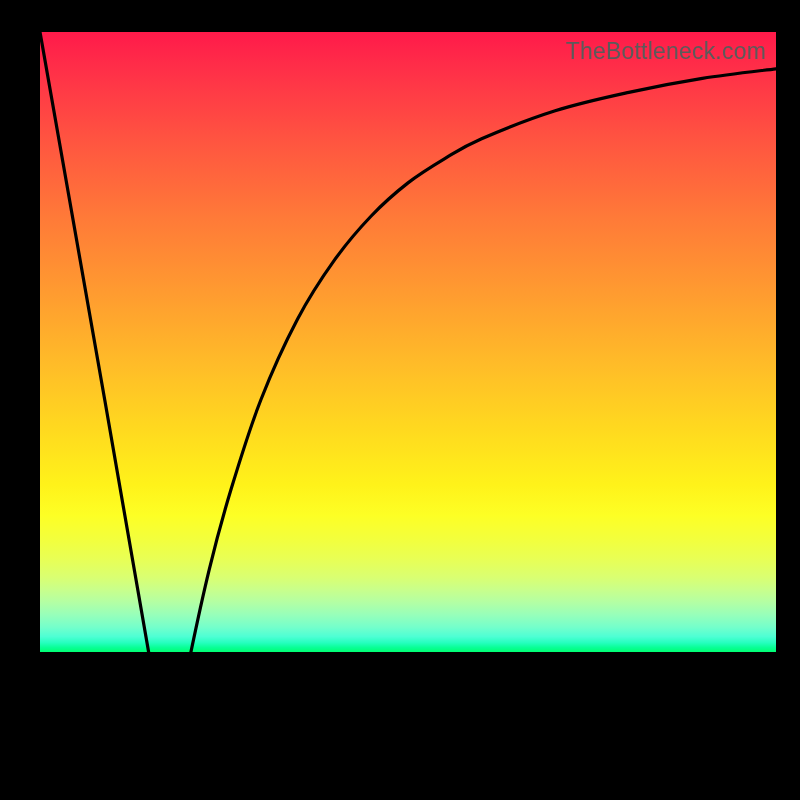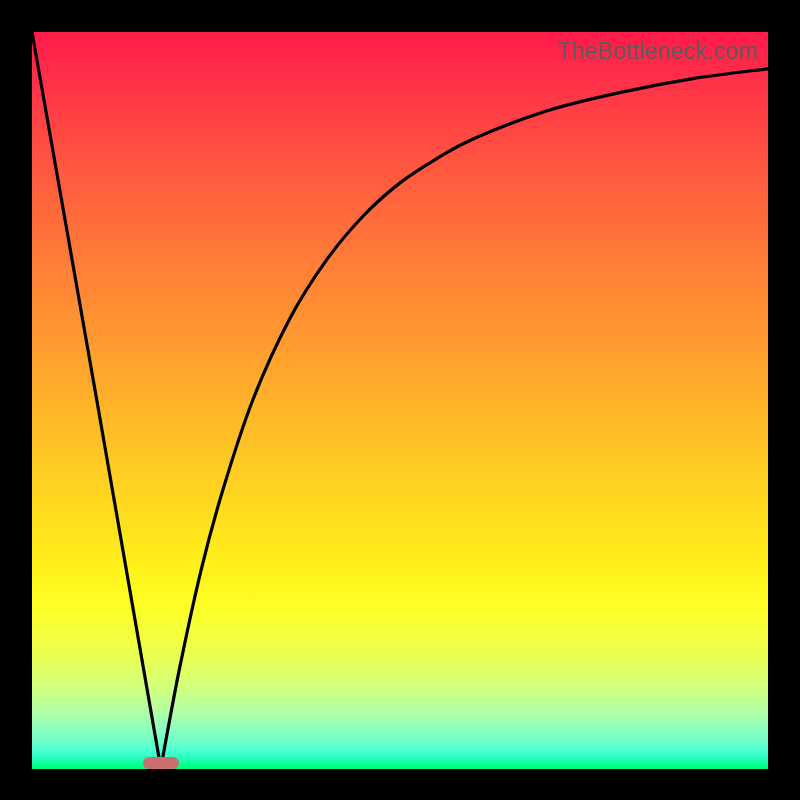--- a/index.html
+++ b/index.html
@@ -12,24 +12,24 @@
     font-family: Arial, Helvetica, sans-serif;
   }
   .frame {
     position: relative;
     width: 800px;
     height: 800px;
     background: #000;
   }
   .plot {
     position: absolute;
-    left: 32px;
+    left: 40px;
     top: 32px;
     width: 736px;
-    height: 737px;
+    height: 620px;
     overflow: hidden;
   }
   .gradient {
     position: absolute;
     inset: 0;
     background: linear-gradient(
       to bottom,
       #ff1a4a 0%,
       #ff2f48 6%,
       #ff5640 18%,

